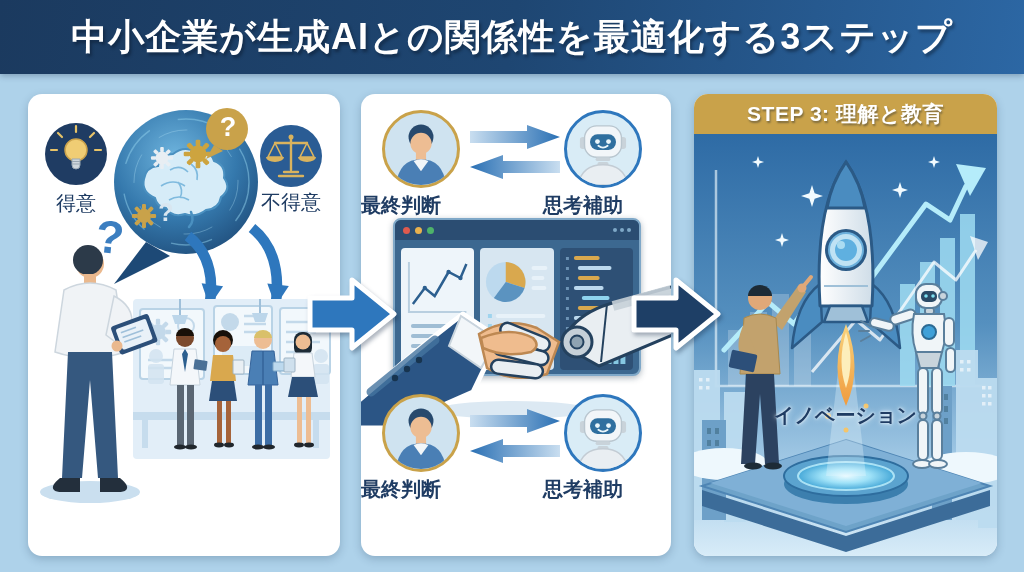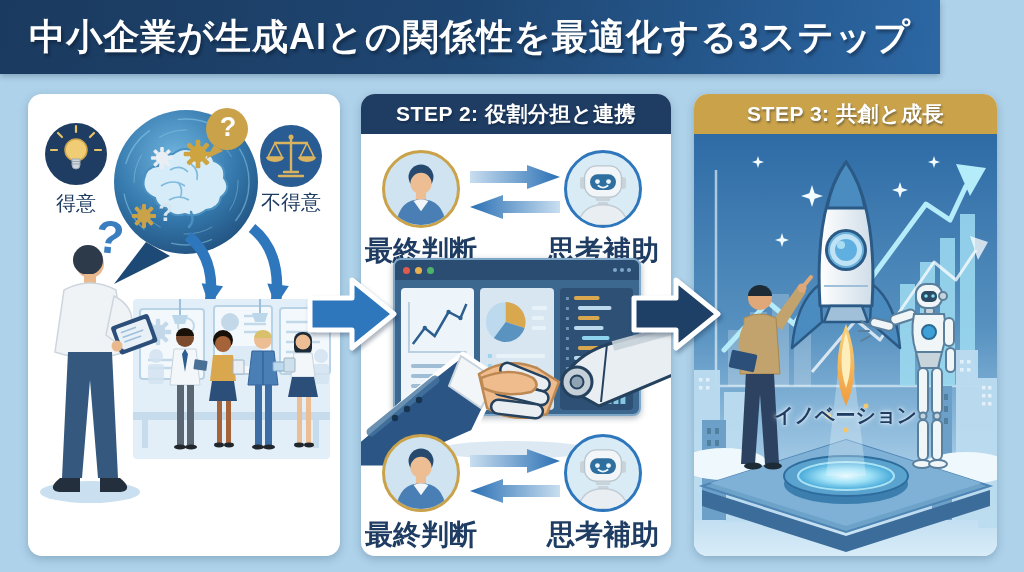--- a/index.html
+++ b/index.html
@@ -1,18 +1,18 @@
 <!DOCTYPE html>
 <html style="--page-bg: #aed2ea; --banner-left: #1b3a5f; --banner-right: #2c67a4; --header-navy: #1f3c63; --header-gold: #c9a24a; --label-navy: #1f3c63; --arrow-blue: #2e77bd; --arrow-navy: #1e3f66; --gold-accent: #c9a24a; --dot-red: #e05a4e; --dot-yellow: #e8b14e; --dot-green: #4eb36a; --sky-top: #2e6ba5; --flame-gold: #f0a83c;"><head>
 <meta charset="utf-8">
 <style>
 *{margin:0;padding:0;box-sizing:border-box}
 html,body{width:1024px;height:572px;overflow:hidden}
 body{position:relative;background:var(--page-bg,#aed2ea);font-family:"Liberation Sans","DejaVu Sans",sans-serif}
-.banner{position:absolute;left:0;top:0;width:940px;height:74px;display:flex;align-items:center;justify-content:center;
+.banner{position:absolute;left:0;top:0;width:1024px;height:74px;display:flex;align-items:center;justify-content:center;
   background:linear-gradient(100deg,var(--banner-left,#1b3a5f) 0%,#1e4672 50%,var(--banner-right,#2c67a4) 100%);
   box-shadow:0 2px 6px rgba(20,40,70,.3)}
 .title{color:#fff;font-size:36px;font-weight:bold;letter-spacing:1px;white-space:nowrap;text-shadow:2px 3px 3px rgba(8,22,40,.45)}
 .panel{position:absolute;top:94px;height:462px;border-radius:14px;background:#fff;overflow:hidden;box-shadow:0 3px 9px rgba(30,60,90,.25)}
 .panel-1{left:28px;width:312px}
 .panel-2{left:361px;width:310px}
 .panel-3{left:694px;width:303px}
 .panel-header{height:40px;display:flex;align-items:center;justify-content:center;color:#fff;font-weight:bold;font-size:21px;letter-spacing:.5px;text-shadow:1px 2px 2px rgba(10,25,45,.4)}
 .panel-header.navy{background:var(--header-navy,#1f3c63)}
 .panel-header.gold{background:var(--header-gold,#c9a24a)}
@@ -27,21 +27,21 @@
 .q-inner{left:126px;top:104px;width:24px;font-size:25px;color:#d8e6f0}
 .q-person{left:64px;top:116px;width:36px;font-size:46px;color:#3b7ec0;transform:rotate(6deg)}
 .avatar{position:absolute;width:78px;height:78px;border-radius:50%;overflow:hidden}
 .avatar svg{width:100%;height:100%;display:block}
 .avatar.human{border:3px solid var(--gold-accent,#c9a24a);background:#cfe3f0}
 .avatar.robot{border:3px solid var(--arrow-blue,#2e77bd);background:#d9ecf6}
 .av-topleft{left:21px;top:16px}.av-topright{left:203px;top:16px}
 .av-botleft{left:21px;top:300px}.av-botright{left:203px;top:300px}
 .exchange{position:absolute}
 .ex-top{left:106px;top:30px}.ex-bot{left:106px;top:314px}
-.role-label{position:absolute;width:120px;text-align:center;font-weight:bold;font-size:28px;color:var(--label-navy,#1f3c63)}
+.role-label{position:absolute;width:120px;font-weight:bold;font-size:20px;color:var(--label-navy,#1f3c63)}
 .rl-ht{left:0;top:98px}.rl-at{left:182px;top:98px}.rl-hb{left:0;top:382px}.rl-ab{left:182px;top:382px}
 .browser{position:absolute;left:32px;top:124px;width:248px;height:158px;border-radius:8px;background:#3c6890;border:2px solid #7fa8c8;overflow:hidden;box-shadow:0 2px 6px rgba(20,45,70,.35)}
 .browser-bar{height:20px;background:#2b4d72;display:flex;align-items:center;padding:0 8px;gap:5px}
 .dot{width:7px;height:7px;border-radius:50%}
 .dot.red{background:var(--dot-red,#e05a4e)}.dot.yellow{background:var(--dot-yellow,#e8b14e)}.dot.green{background:var(--dot-green,#4eb36a)}
 .bar-dots{margin-left:auto;display:flex;gap:3px}
 .bar-dots i{width:4px;height:4px;border-radius:50%;background:#7fa8c8}
 .browser-body{display:flex;gap:6px;padding:8px 6px;height:138px}
 .bcard{flex:1;border-radius:4px;overflow:hidden}
 .bcard svg{width:100%;height:100%;display:block}
@@ -263,21 +263,20 @@
     </svg>
     <div class="lbl l-strength">得意</div>
     <div class="lbl l-weak">不得意</div>
     <div class="qmark q-bubble">?</div>
     <div class="qmark q-inner">?</div>
     <div class="qmark q-person">?</div>
   </div>
 </section>
 
 <section class="panel panel-2">
-  <div class="panel-header navy">STEP 2: 役割分担と連携</div>
   <div class="panel-body">
 
     <div class="avatar human av-topleft">
       <svg viewBox="0 0 78 78">
         <circle cx="39" cy="26" r="13.5" fill="#27496d"></circle>
         <circle cx="39" cy="33" r="11.5" fill="#edbd93"></circle>
         <rect x="33.5" y="42" width="11" height="9" fill="#edbd93"></rect>
         <path d="M12 78 q3 -28 27 -28 q24 0 27 28 z" fill="#4a7fb5"></path>
         <path d="M31 52 l8 11 8 -11 q-8 -4 -16 0 z" fill="#f2f6f9"></path>
       </svg>
@@ -445,21 +444,21 @@
           <rect x="33" y="53" width="12" height="4" rx="2" fill="#c9d3da"></rect>
         <path d="M12 78 q4 -22 27 -22 q23 0 27 22 z" fill="#e9eef2" stroke="#c3ccd4" stroke-width="1.5"></path>
       </svg>
     </div>
     <div class="role-label rl-hb">最終判断</div>
     <div class="role-label rl-ab">思考補助</div>
   </div>
 </section>
 
 <section class="panel panel-3">
-  <div class="panel-header gold">STEP 3: 共創と成長</div>
+  <div class="panel-header gold">STEP 3: 理解と教育</div>
   <div class="panel-body">
     <svg class="art" viewBox="0 0 303 422">
       <rect width="303" height="422" fill="url(#gSky)"></rect>
 
       <g>
         <path d="M22 36 V252 H292" stroke="#e8f4fb" stroke-width="2.5" fill="none" opacity=".65"></path>
         <g fill="#ffffff" opacity=".22">
           <rect x="34" y="196" width="17" height="56"></rect>
             <rect x="56" y="178" width="17" height="74"></rect>
           <rect x="78" y="160" width="17" height="92"></rect>

